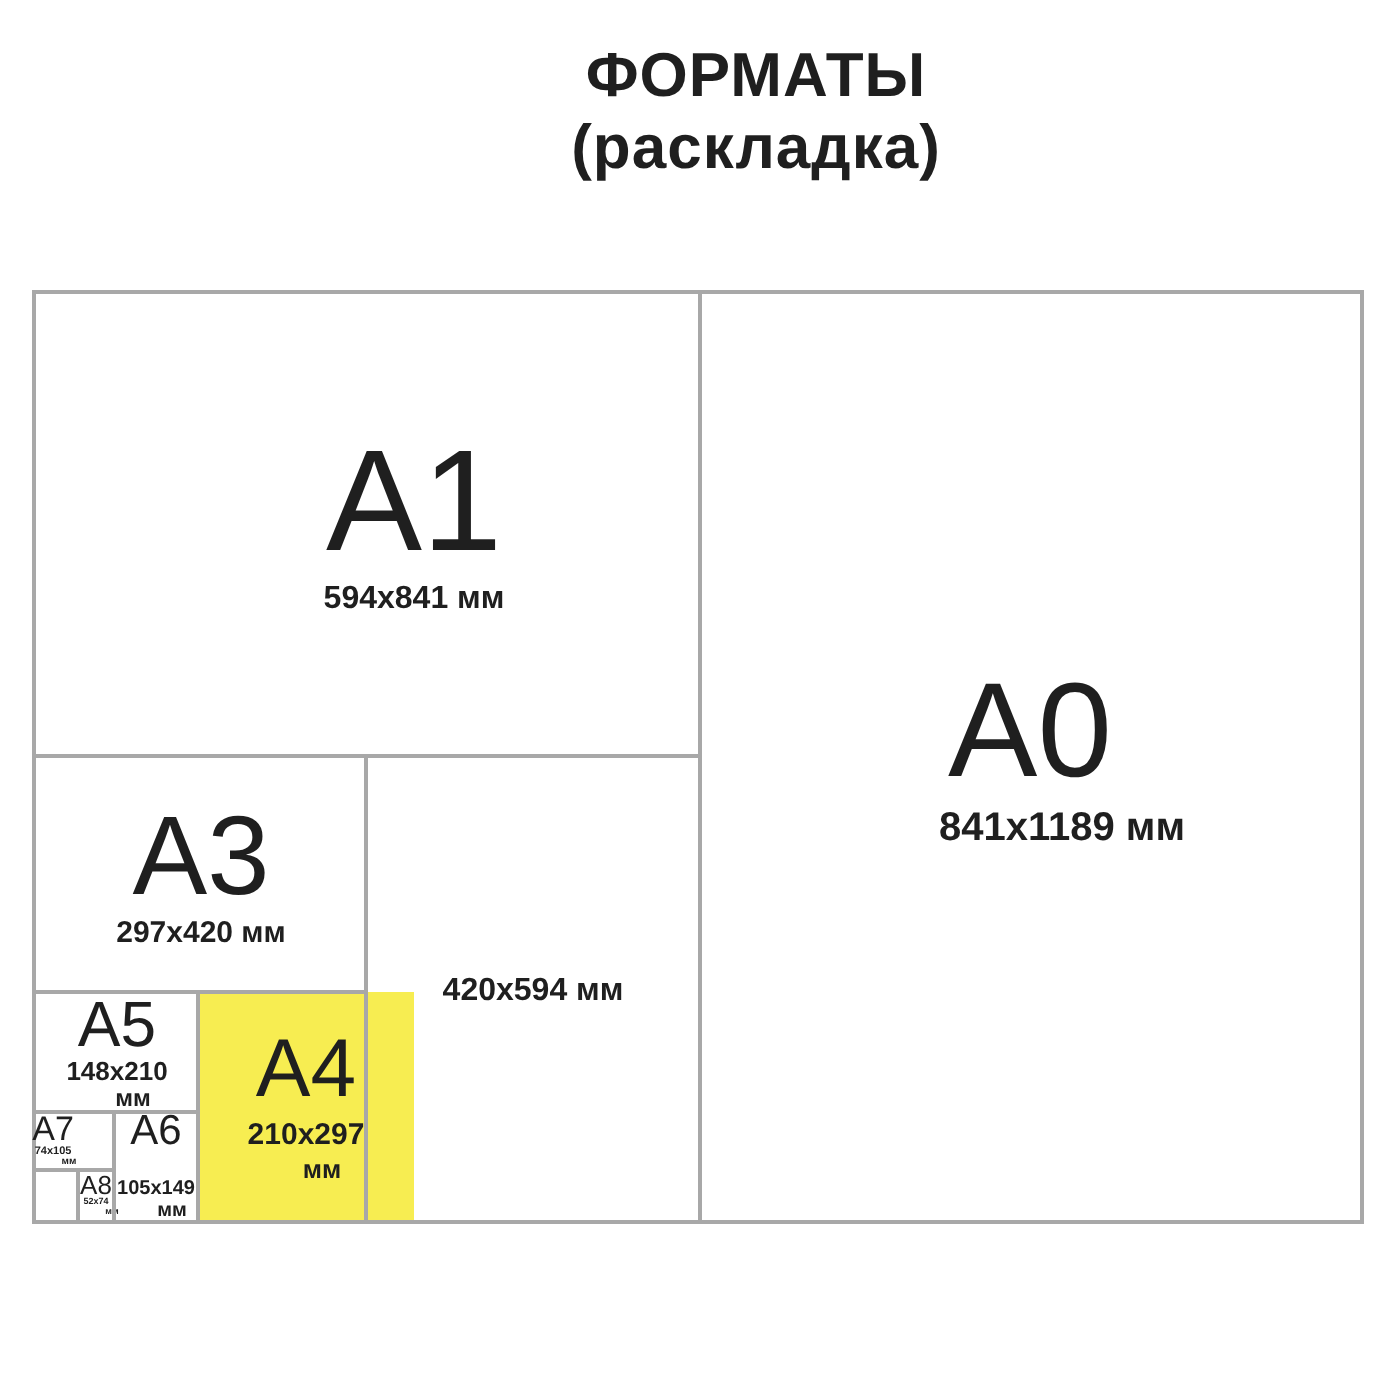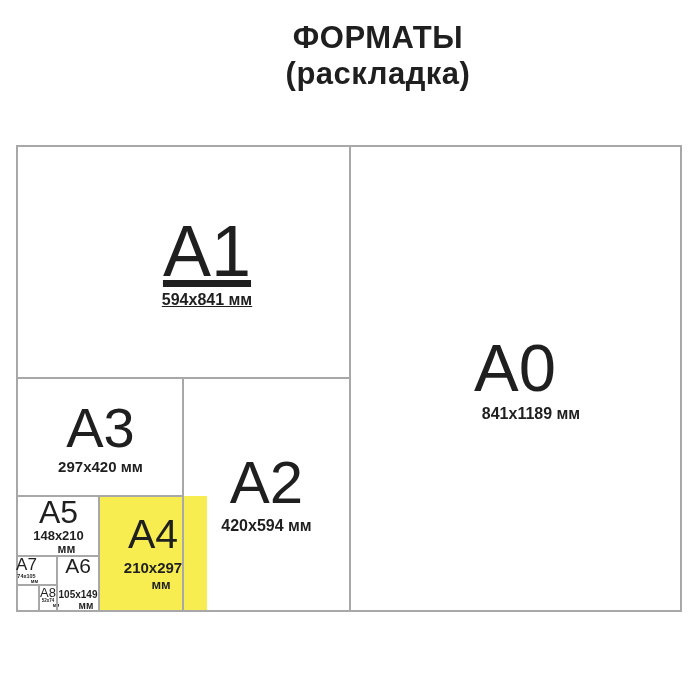--- a/index.html
+++ b/index.html
@@ -43,32 +43,32 @@
     flex-direction: column;
     align-items: center;
     justify-content: center;
     text-align: center;
     background: transparent;
   }
   .label { font-weight: normal; line-height: 1.0; white-space: nowrap; }
   .dims  { font-weight: bold;   line-height: 1.2; white-space: nowrap; }
   .unit  { font-weight: bold;   line-height: 1.2; white-space: nowrap; padding-left: 16px; }
 
-  .c-a1 { left: 0;   top: 0;   width: 378px; height: 231px; text-decoration: underline; }
+  .c-a1 { left: 0;   top: 0;   width: 378px; height: 231px; }
   .c-a0 { left: 332px; top: 0; width: 330px; height: 463px; }
   .c-a3 { left: 0;   top: 231px; width: 165px; height: 119px; }
   .c-a2 { left: 165px; top: 231px; width: 167px; height: 232px; }
   .c-a5 { left: 0;   top: 349px; width: 81px;  height: 60px; }
   .c-a4 { left: 81px; top: 349px; width: 108px; height: 114px; background: var(--highlight, #f7ed51); }
   .c-a7 { left: 0;   top: 409px; width: 17px;  height: 29px; border-radius: 10px; }
   .c-a6 { left: 39px; top: 409px; width: 42px; height: 54px; }
   .c-a8 { left: 21px; top: 438px; width: 18px; height: 25px; }
 
   .c-a1 .label { font-size: 72px; } .c-a1 .dims { font-size: 16px; margin-top: 3px; }
-  .c-a0 .label { font-size: 67px; } .c-a0 .dims { font-size: 16px; margin-top: 3px; padding-left: 32px; }
+  .c-a0 .label { font-size: 67px; } .c-a0 .dims { font-size: 20px; margin-top: 3px; padding-left: 32px; }
   .c-a2 .label { font-size: 60px; } .c-a2 .dims { font-size: 16px; margin-top: 3px; }
   .c-a3 .label { font-size: 56px; } .c-a3 .dims { font-size: 15px; margin-top: 2px; text-align: right; }
   .c-a4 .label { font-size: 41px; } .c-a4 .dims { font-size: 15px; margin-top: 4px; } .c-a4 .unit { font-size: 13px; }
   .c-a5 .label { font-size: 32px; } .c-a5 .dims { font-size: 13px; margin-top: 1px; line-height: 1.1; } .c-a5 .unit { font-size: 12px; line-height: 1.1; }
   .c-a6 .label { font-size: 21px; } .c-a6 .dims { font-size: 10px; margin-top: 13px; line-height: 1.15; } .c-a6 .unit { font-size: 10px; line-height: 1.15; }
   .c-a7 .label { font-size: 17px; } .c-a7 .dims { font-size: 5.5px; line-height: 1.1; } .c-a7 .unit { font-size: 5px; line-height: 1.1; }
   .c-a8 .label { font-size: 13px; } .c-a8 .dims { font-size: 4.5px; line-height: 1.1; } .c-a8 .unit { font-size: 4.5px; line-height: 1.1; }
 
   
   .line { position: absolute; background: var(--line-color, #a8a8a8); }
@@ -103,21 +103,20 @@
       <div class="label">A0</div>
       <div class="dims">841x1189 мм</div>
     </div>
 
     <div class="sheet c-a3">
       <div class="label">A3</div>
       <div class="dims">297x420 мм</div>
     </div>
 
     <div class="sheet c-a2">
-      <div class="label">A2</div>
       <div class="dims">420x594 мм</div>
     </div>
 
     <div class="sheet c-a5">
       <div class="label">A5</div>
       <div class="dims">148x210</div>
       <div class="unit">мм</div>
     </div>
 
     <div class="sheet c-a4">

